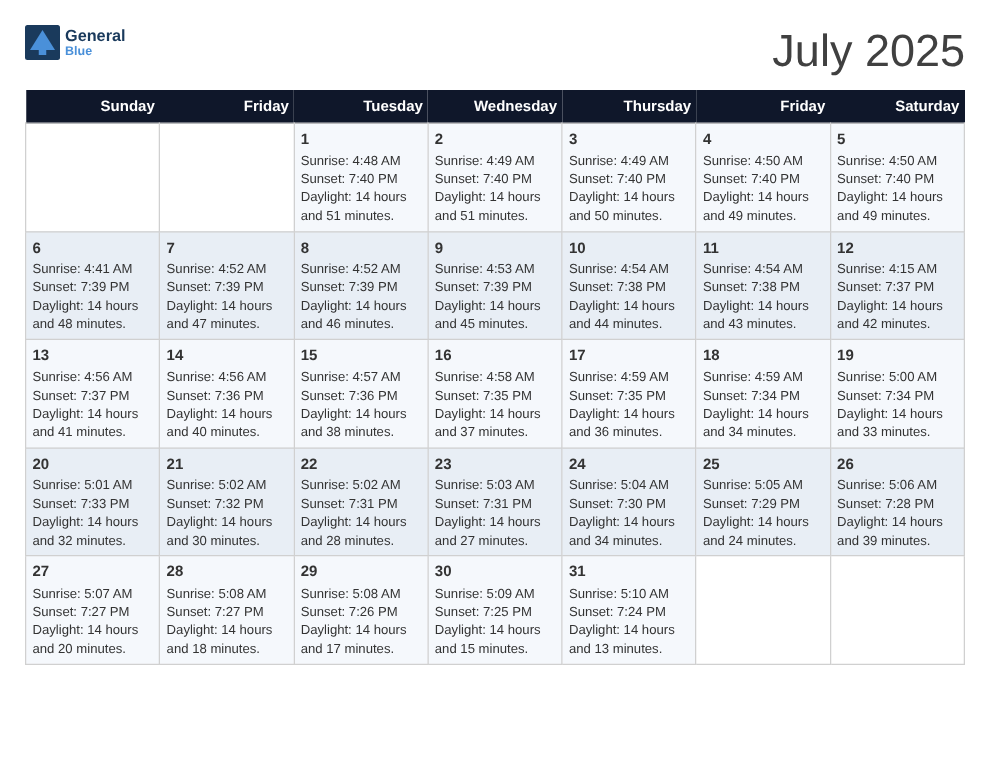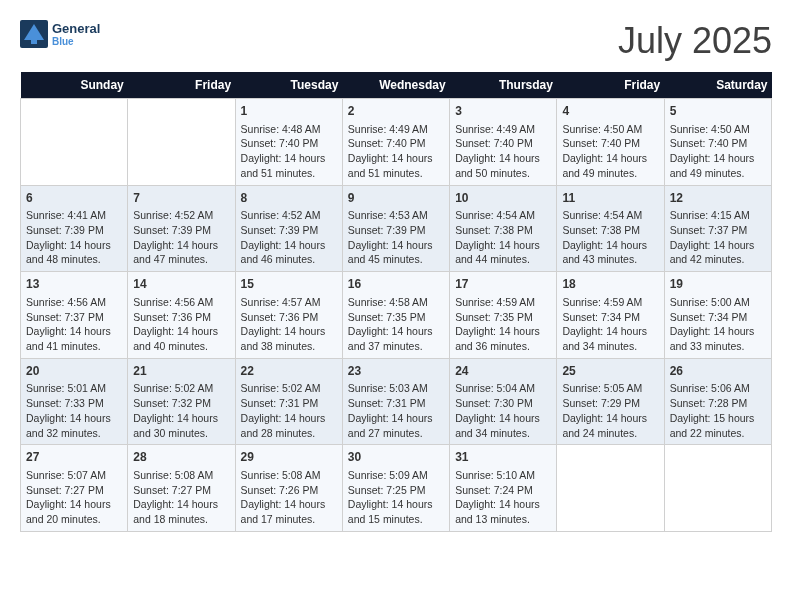--- a/index.html
+++ b/index.html
@@ -265,21 +265,21 @@
         <td>
           <span class="day-number">25</span>
           <div>Sunrise: 5:05 AM</div>
           <div>Sunset: 7:29 PM</div>
           <div>Daylight: 14 hours and 24 minutes.</div>
         </td>
         <td>
           <span class="day-number">26</span>
           <div>Sunrise: 5:06 AM</div>
           <div>Sunset: 7:28 PM</div>
-          <div>Daylight: 15 hours and 22 minutes.</div>
+          <div>Daylight: 14 hours and 39 minutes.</div>
         </td>
       </tr>
       <tr>
         <td>
           <span class="day-number">27</span>
           <div>Sunrise: 5:07 AM</div>
           <div>Sunset: 7:27 PM</div>
           <div>Daylight: 14 hours and 20 minutes.</div>
         </td>
         <td>

